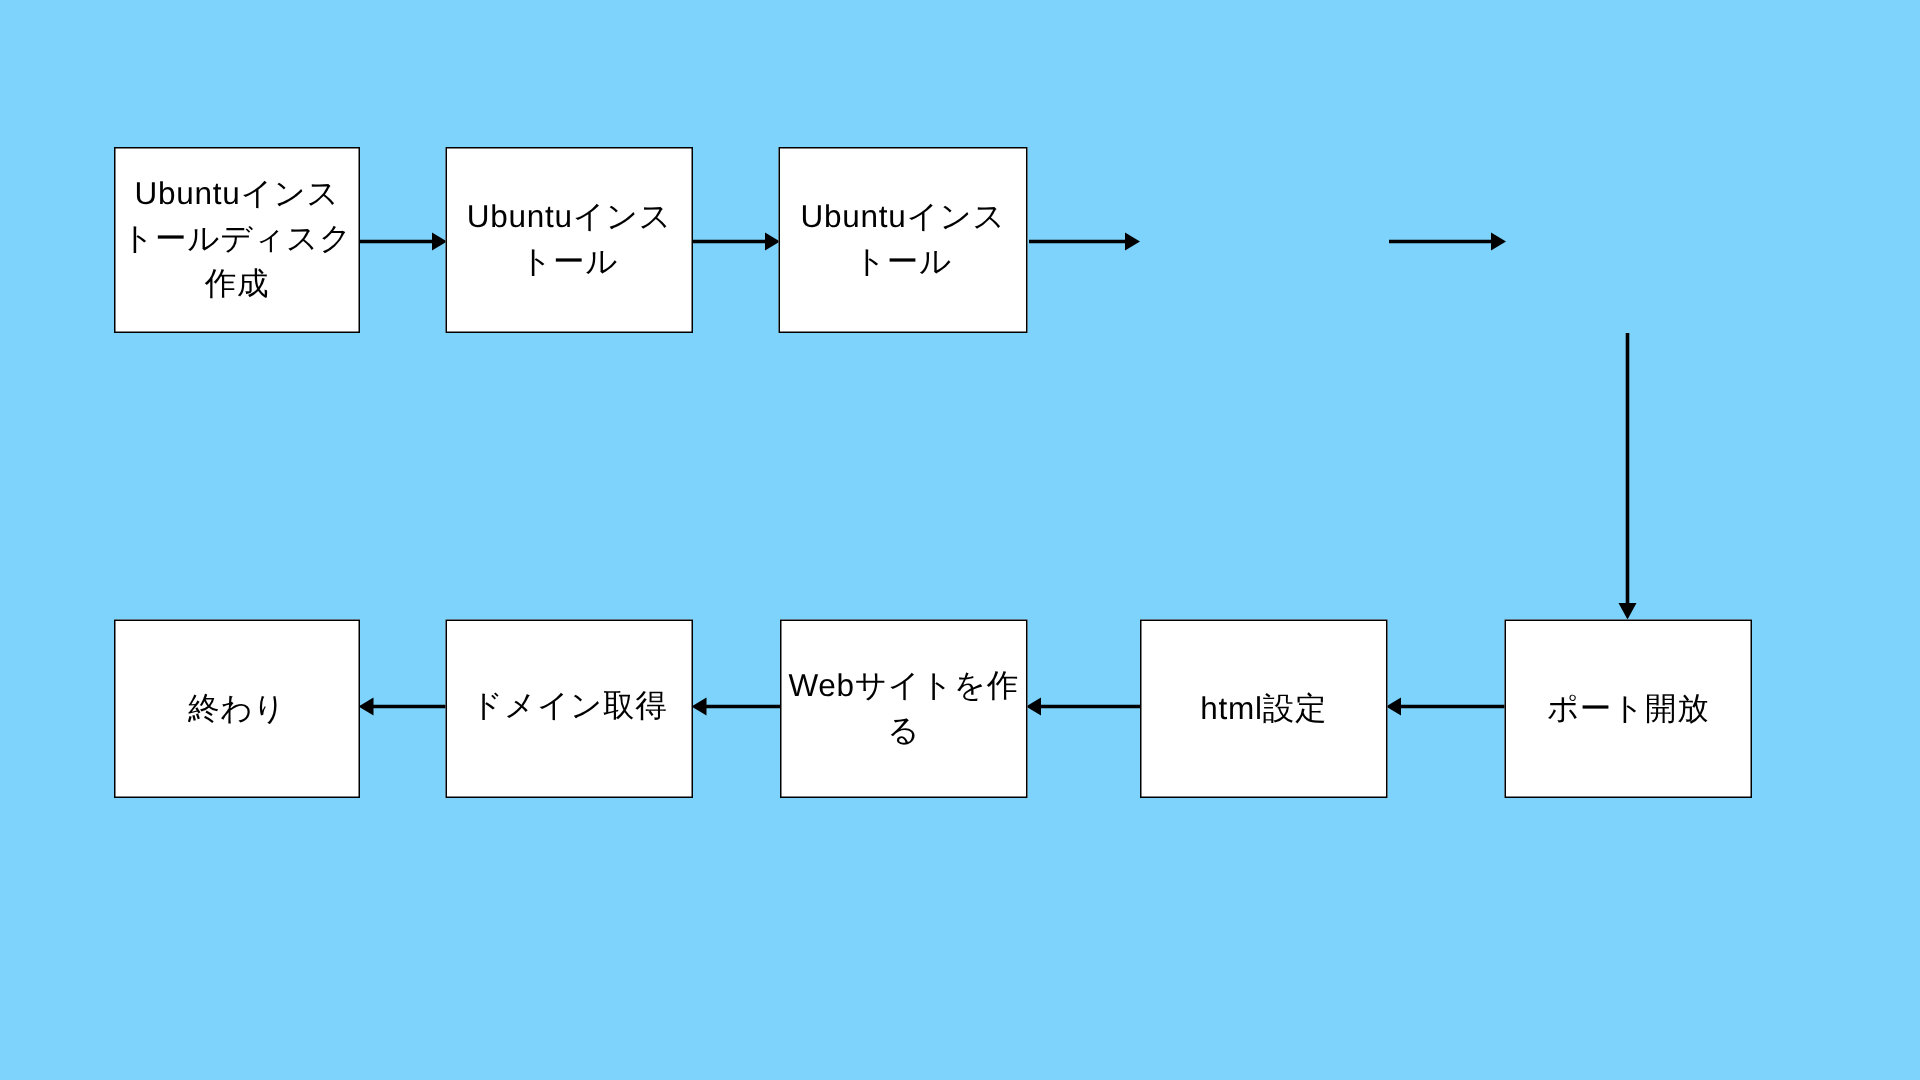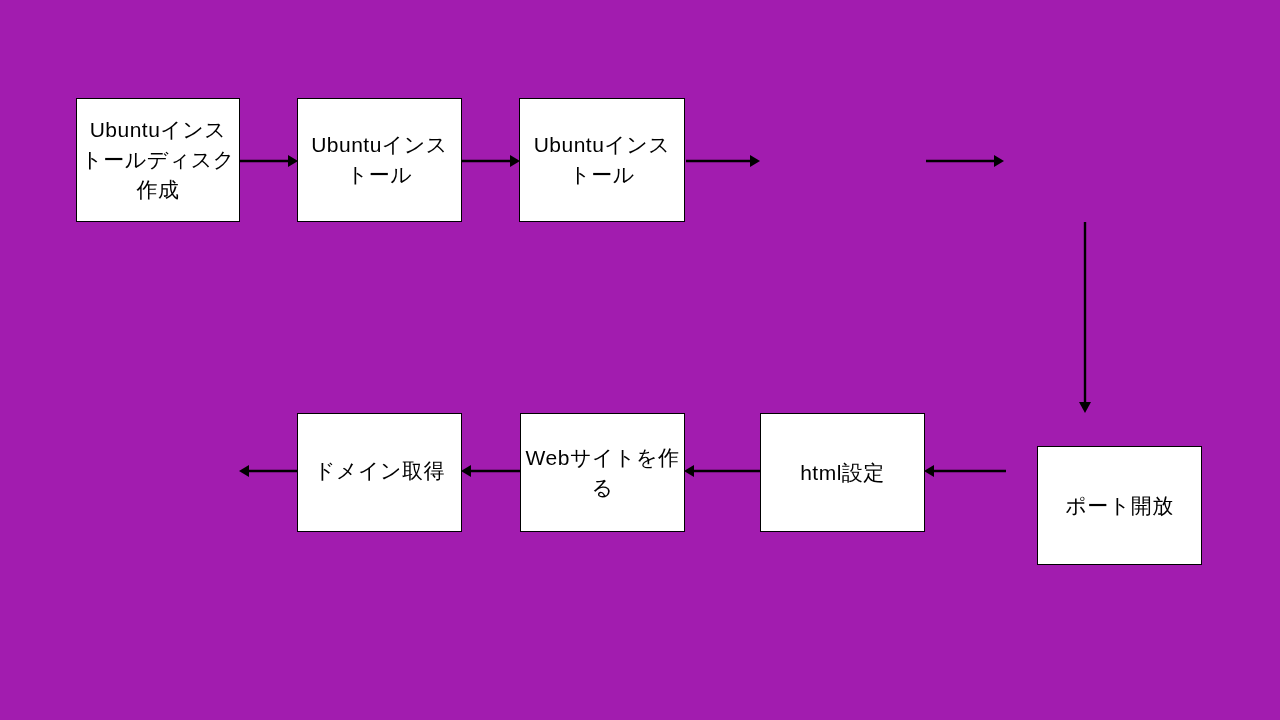--- a/index.html
+++ b/index.html
@@ -7,21 +7,21 @@
     padding: 0;
     background: #ffffff;
   }
   body {
     font-family: "Liberation Sans", "DejaVu Sans", sans-serif;
   }
   #canvas {
     position: relative;
     width: 1280px;
     height: 720px;
-    background: #a21caf;
+    background: #7dd3fc;
     overflow: hidden;
   }
   .node {
     position: absolute;
     box-sizing: border-box;
     border: 1px solid #000000;
     background: #ffffff;
     display: flex;
     align-items: center;
     justify-content: center;
@@ -118,22 +118,23 @@
   </div>
 
   <div class="node" style="left:76px; top:98px; width:164px; height:124px;">Ubuntuインストールディスク作成</div>
 
   <div class="node" style="left:297px; top:98px; width:165px; height:124px;">Ubuntuインストール</div>
 
   <div class="node" style="left:519px; top:98px; width:166px; height:124px;">Ubuntuインストール</div>
 
 
 
-  <div class="node" style="left:1037px; top:413px; width:165px; height:119px;margin-top:33px;">ポート開放</div>
+  <div class="node" style="left:1003px; top:413px; width:165px; height:119px;">ポート開放</div>
 
   <div class="node" style="left:760px; top:413px; width:165px; height:119px;">html設定</div>
 
   <div class="node" style="left:520px; top:413px; width:165px; height:119px;">Webサイトを作る</div>
 
   <div class="node" style="left:297px; top:413px; width:165px; height:119px;font-family:Liberation Mono, monospace;">ドメイン取得</div>
 
+  <div class="node" style="left:76px; top:413px; width:164px; height:119px;">終わり</div>
 
 </div>
 
 </body></html>

